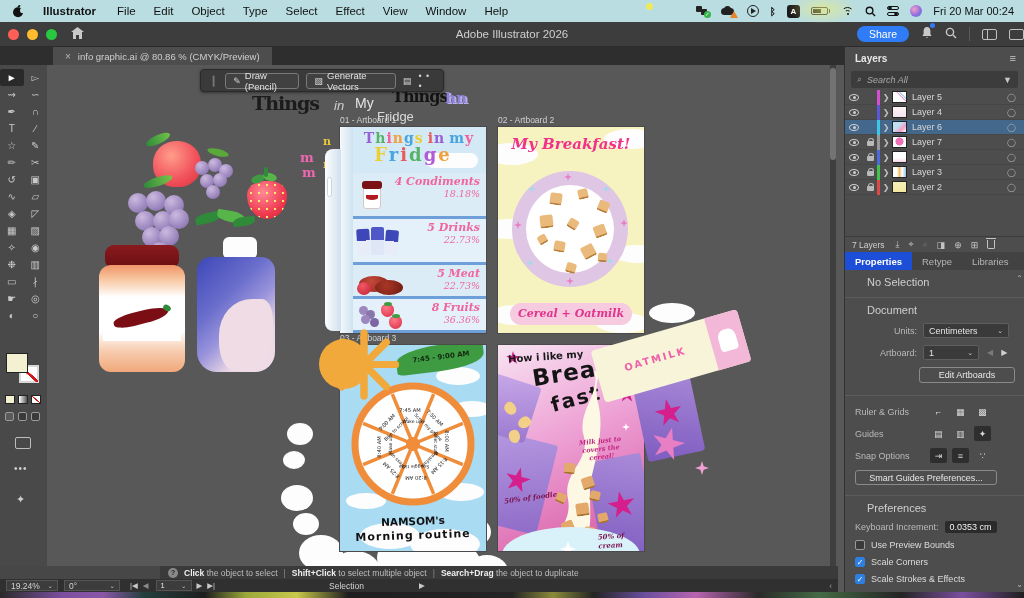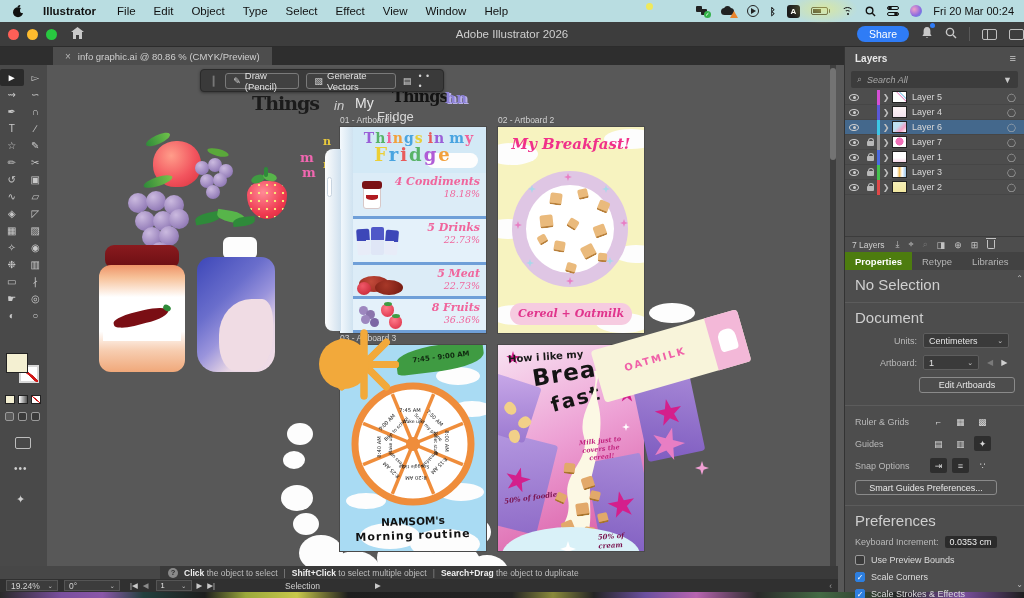--- a/index.html
+++ b/index.html
@@ -102,23 +102,23 @@
   .ltarget { margin-left:auto; margin-right:8px; color:#b9b9b9; font-size:8px; }
   .lp-footer { position:absolute; left:0; top:189px; width:180px; height:16px; border-top:1px solid #3c3c3c;
                display:flex; align-items:center; font-size:8.5px; color:#cfcfcf; padding:0 7px; gap:9px; }
   .lp-fic { color:#c3c3c3; font-size:9px; }
   .trash { width:8px; height:9px; border:1px solid #c3c3c3; border-top:none; border-radius:0 0 2px 2px; position:relative; }
   .trash::before { content:""; position:absolute; left:-2px; top:-2px; width:10px; height:1.4px; background:#c3c3c3; }
 
   .props { position:absolute; left:0; top:205px; width:180px; bottom:0; background:#4d4d4d; }
   .ptabs { display:flex; height:18px; background:#424242; font-size:9.5px; }
   .ptab { padding:4px 10px; color:#b5b5b5; }
-  .ptab.active { background:#4d7c0f; color:#fff; font-weight:bold; }
+  .ptab.active { background:#1d4ed8; color:#fff; font-weight:bold; }
   .psection { border-bottom:1px solid #5c5c5c; padding:6px 10px; }
-  .phead { font-size:15px; color:#cfcfcf; }
+  .phead { font-size:11px; color:#cfcfcf;margin-left:12px; }
   .prow { display:flex; align-items:center; margin-top:7px; font-size:9px; color:#b9b9b9; }
   .prow .plabel { width:62px; text-align:right; margin-right:6px; }
   .pselect { background:#3a3a3a; border:1px solid #5e5e5e; border-radius:2px; height:15px; color:#e4e4e4;
              font-size:9px; display:flex; align-items:center; padding:0 5px; }
   .pselect .chev { margin-left:auto; font-size:7px; color:#cfcfcf; padding-left:6px; }
   .pbtn { border:1px solid #8a8a8a; border-radius:3px; color:#e8e8e8; font-size:9px; height:16px;
           display:flex; align-items:center; justify-content:center; background:#4d4d4d; }
   .icbtn { width:17px; height:15px; border-radius:2px; display:flex; align-items:center; justify-content:center;
            color:#d8d8d8; font-size:9px; margin-left:5px; }
   .icbtn.on { background:#2e2e2e; }
@@ -865,18 +865,18 @@
     <span class="snav">
       <span>|◀</span>
       <span style="color:#8a8a8a">◀</span>
       <span class="sfield" style="width:36px;margin-left:2px">
         <span style="color:#e8e8e8">1</span>
           <span class="schev" style="margin-left:auto">⌄</span>
       </span>
       <span>▶</span>
       <span>▶|</span>
     </span>
-    <span style="margin-left:70px">Selection</span>
+    <span style="margin-left:114px">Selection</span>
     <span style="margin-left:55px;font-size:7.5px;color:#c9c9c9">▶</span>
     <span style="margin-left:auto;margin-right:6px;color:#9a9a9a">‹</span>
   </div>
   <div class="wallstrip"></div>
 </div>
 
 </body></html>

